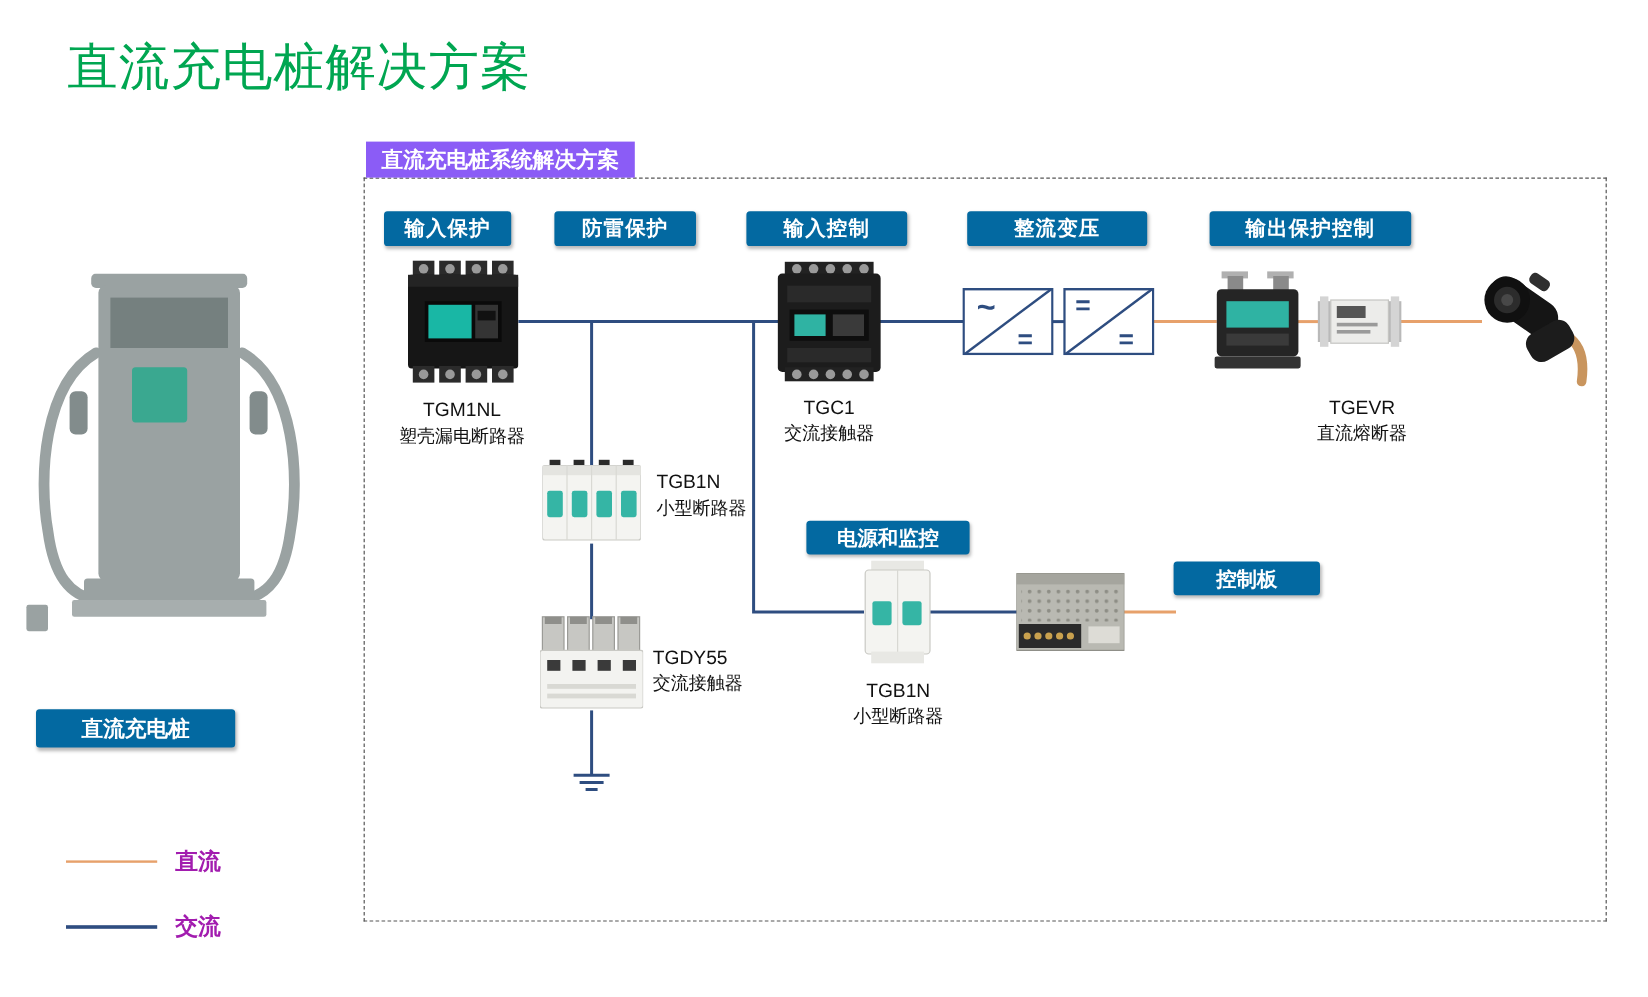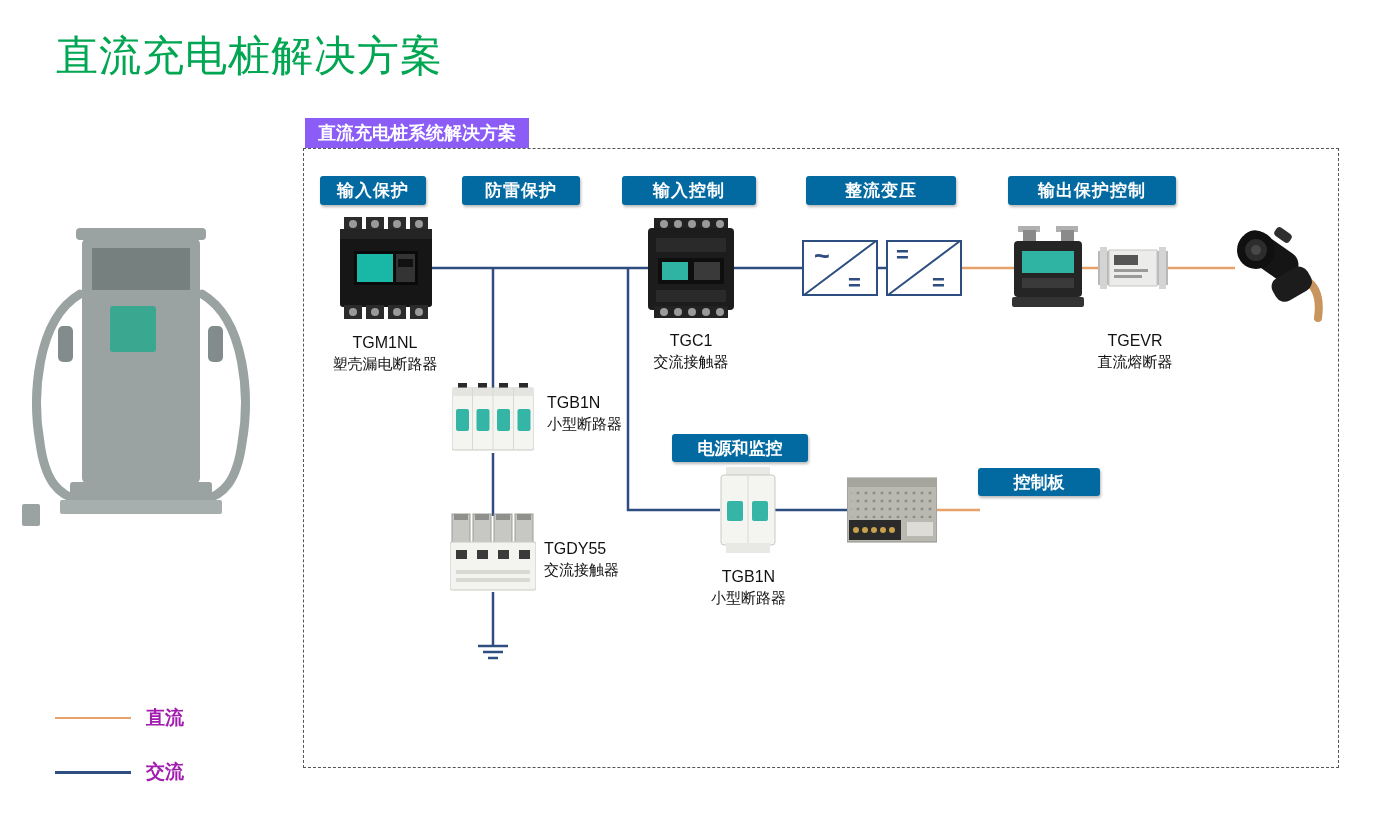--- a/index.html
+++ b/index.html
@@ -304,19 +304,20 @@
       <rect x="74" y="20" width="98" height="42" fill="#75807f"></rect>
       <rect x="92" y="78" width="46" height="46" rx="3" fill="#3aa890"></rect>
       <rect x="40" y="98" width="15" height="36" rx="5" fill="#828c8c"></rect>
       <rect x="190" y="98" width="15" height="36" rx="5" fill="#828c8c"></rect>
       <rect x="52" y="254" width="142" height="22" rx="3" fill="#9aa2a2"></rect>
       <rect x="42" y="272" width="162" height="14" rx="2" fill="#a7aeae"></rect>
       <rect x="4" y="276" width="18" height="22" rx="2" fill="#9aa2a2"></rect>
     </svg>
   </div>
 
+  <div class="green-tag" style="left:30px;top:591px;width:166px;height:32px;font-size:18px;">直流充电桩</div>
 
   <div class="abs legend-line" style="left:55px;top:717px;width:76px;height:2px;background:#e7a16b;"></div>
   <div class="abs legend-text" style="left:146px;top:705px;">直流</div>
   <div class="abs legend-line" style="left:55px;top:771px;width:76px;height:3px;background:#2e4d80;"></div>
   <div class="abs legend-text" style="left:146px;top:759px;">交流</div>
 
 </div>
 
 </body></html>

